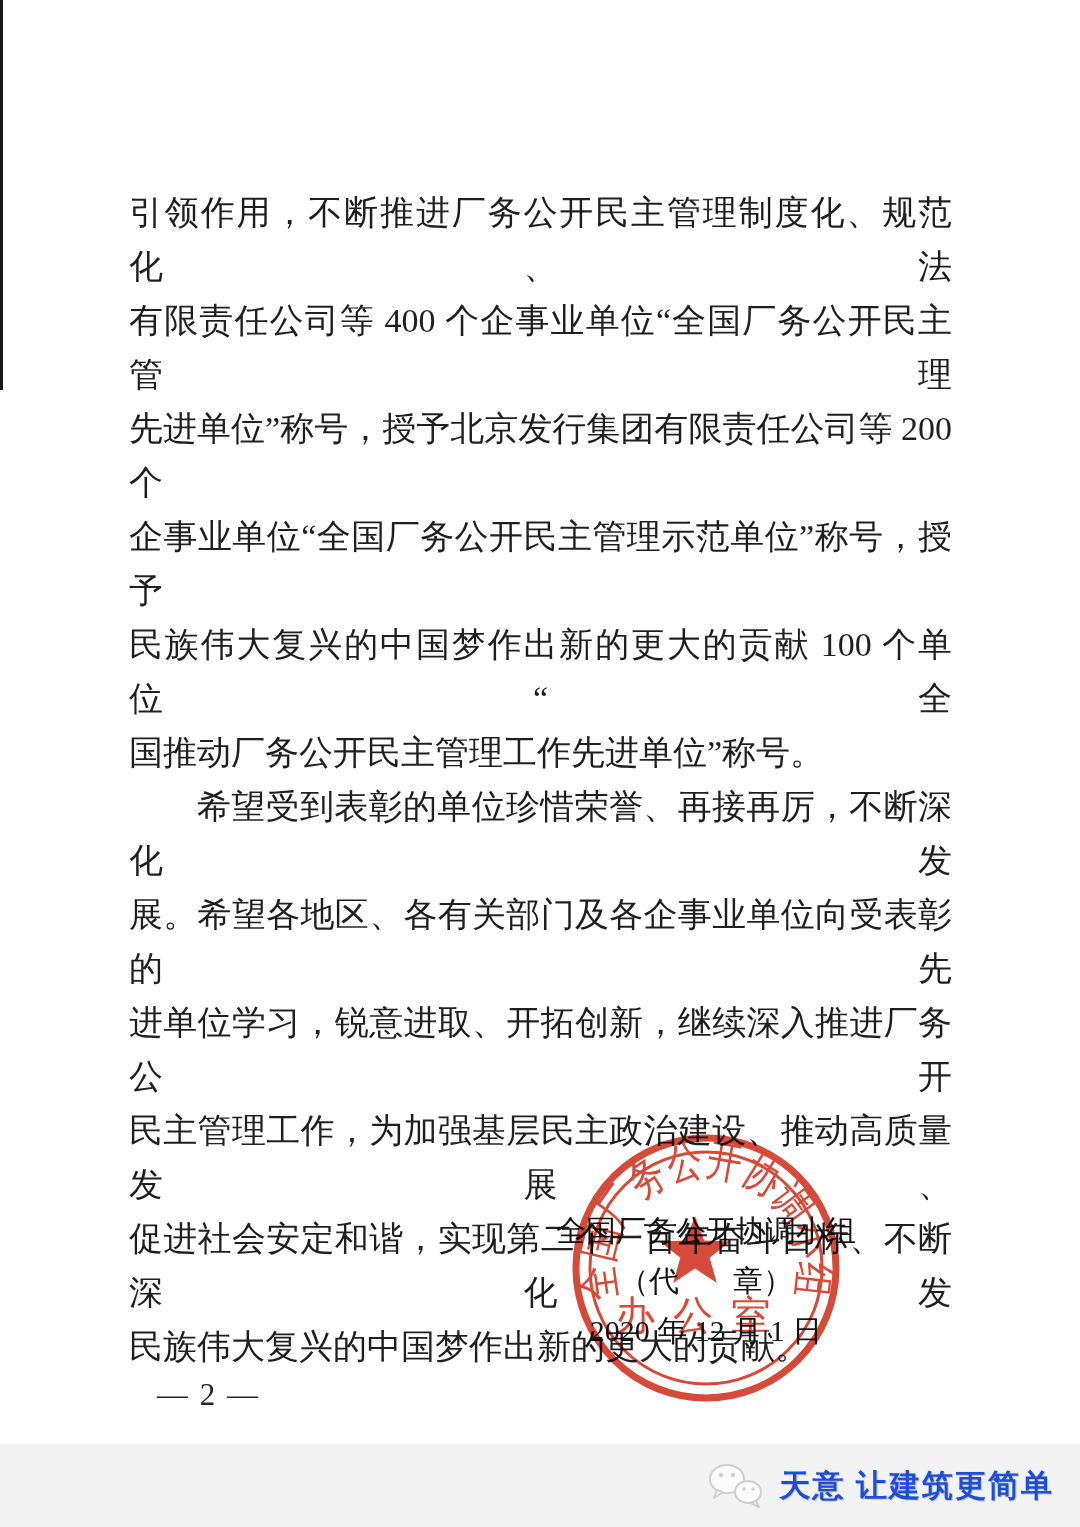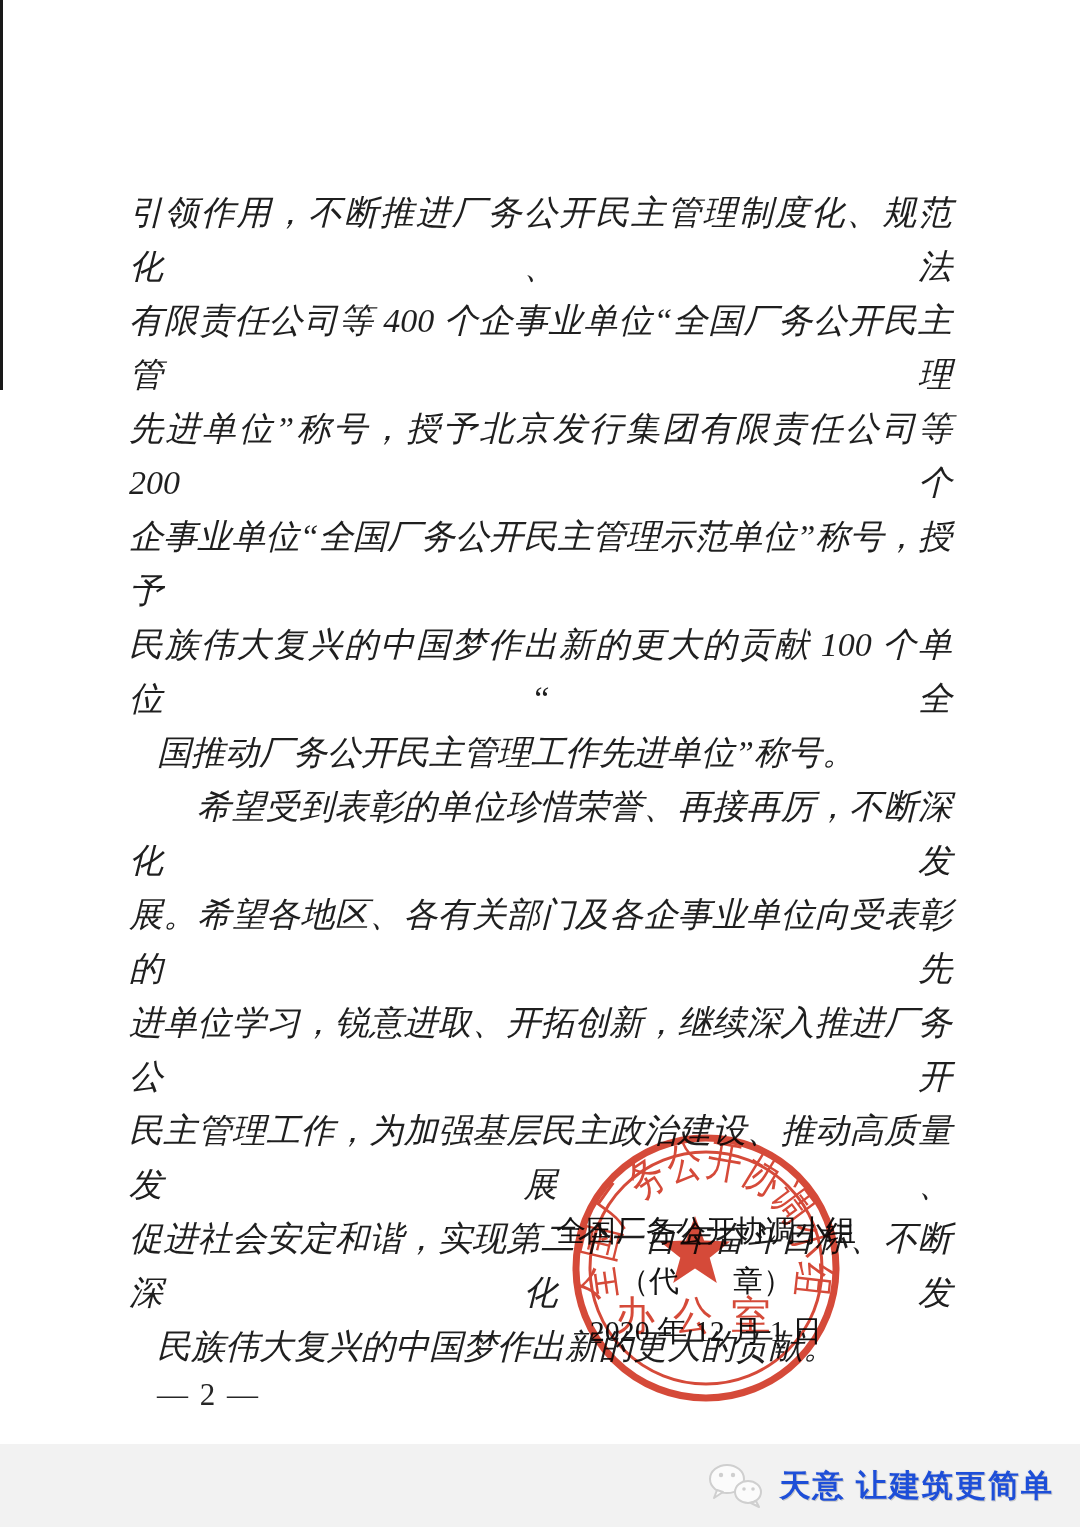--- a/index.html
+++ b/index.html
@@ -3,22 +3,22 @@
 <meta charset="utf-8">
 <style>
   html,body { margin:0; padding:0; background:#ffffff; }
   .page {
     position:relative; width:1080px; height:1527px; background:#ffffff;
     font-family:"Liberation Serif","DejaVu Serif",serif; color:#1f1f1f; overflow:hidden;
   }
   .edge-line { position:absolute; left:0; top:0; width:3px; height:390px; background:#181818; }
 
   .text-block { position:absolute; left:129px; top:186px; width:823px; font-size:34px; line-height:54px; }
-  .line { text-align:justify; text-align-last:justify;font-style:italic; }
-  .line.end { text-align:justify; text-align-last:left;margin-left:28px; }
+  .line { text-align:justify; text-align-last:justify; }
+  .line.end { text-align:justify; text-align-last:left; }
   .line.indent2 { text-indent:68px; }
 
   .att-block { position:absolute; left:129px; top:926px; width:860px; font-size:34px; line-height:54.5px; }
   .att-first { margin-left:60px; }
   .att-rest  { margin-left:162px; }
   .att-label { }
 
   .sig-block { position:absolute; left:548px; top:1206px; width:316px; text-align:center;
                font-size:30px; line-height:50px; color:#141414; }
   .sig-note  { display:flex; justify-content:center; gap:54px; line-height:50px; }

